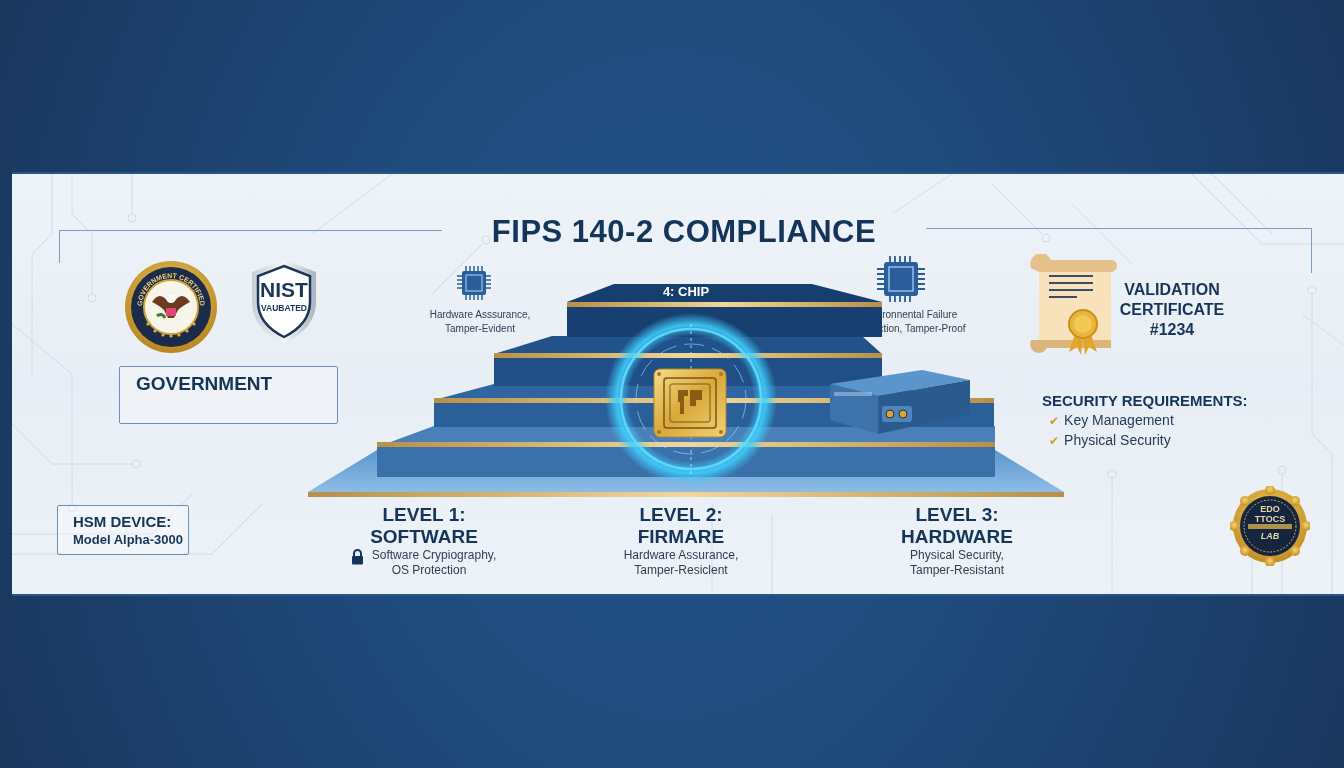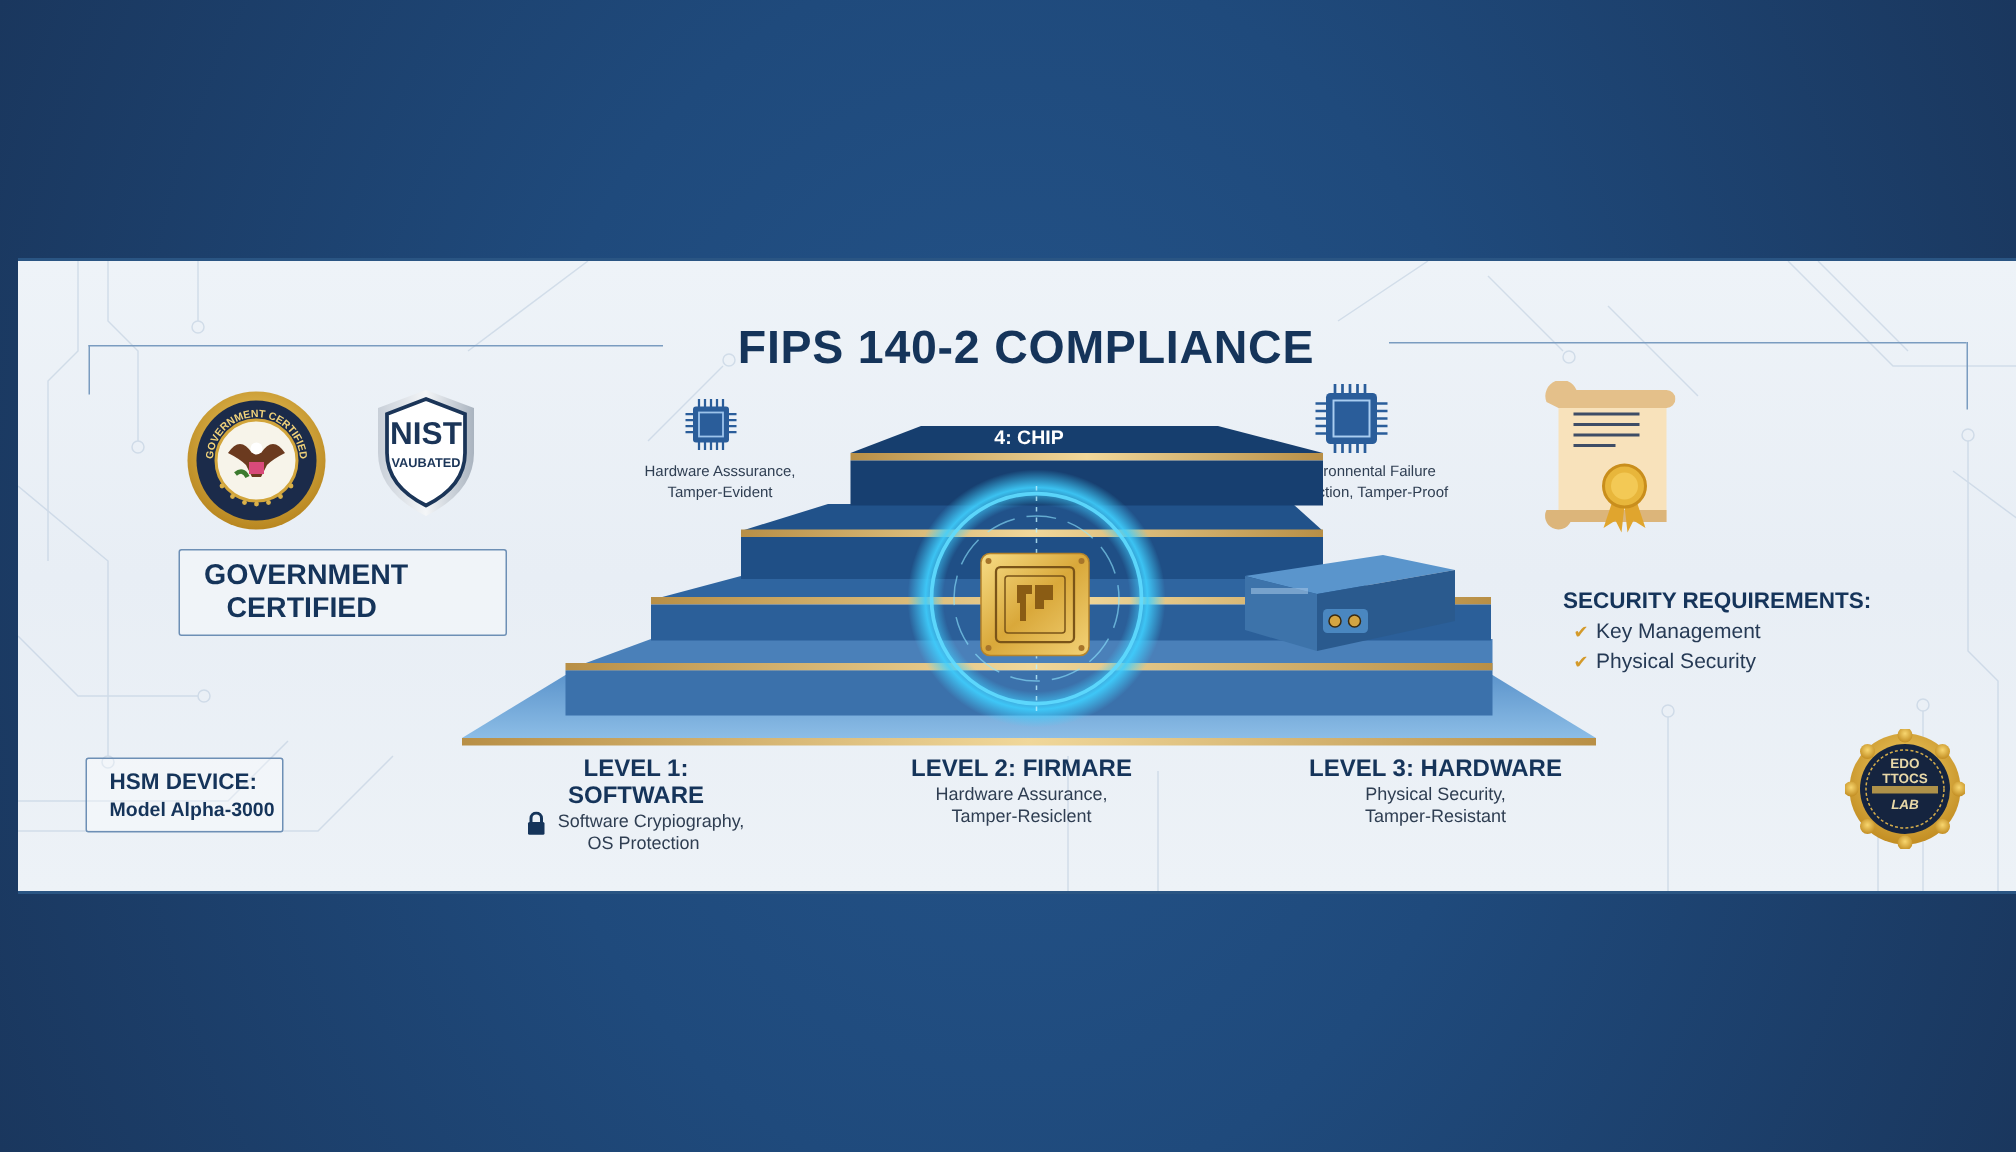--- a/index.html
+++ b/index.html
@@ -25,21 +25,21 @@
   }
   .rule { position:absolute; height:1px; background:#7a9cc0; }
   .vrule { position:absolute; width:1px; background:#7a9cc0; }
   .small { font-size:10px; color:#2f3e52; text-align:center; line-height:14px; }
   .boxed {
     border:1.5px solid #6d8fb5; background:rgba(255,255,255,.35); border-radius:2px;
   }
   .gov-text { font-size:19px; font-weight:bold; line-height:22px; color:#15345a; }
   .hsm-title { font-size:15px; font-weight:bold; color:#15345a; line-height:18px; }
   .hsm-model { font-size:13px; font-weight:bold; color:#15345a; line-height:18px; }
-  .level-title { font-size:16px; font-weight:bold; color:#15345a; text-align:center; }
+  .level-title { font-size:19px; font-weight:bold; color:#15345a; text-align:center; }
   .level-desc { font-size:12px; color:#2f3e52; text-align:center; line-height:15px; }
   .cert-text { font-size:16px; font-weight:bold; color:#15345a; line-height:20px; text-align:center; }
   .req-title { font-size:15px; font-weight:bold; color:#15345a; }
   .req-item { font-size:14px; color:#263a55; line-height:18.5px; }
   .check { color:#d49a2a; font-size:12px; margin-right:5px; }
   .chip-label { font-size:13px; font-weight:bold; color:#ffffff; text-align:center; }
 </style>
 </head>
 <body>
 
@@ -129,21 +129,20 @@
       </defs>
       <path d="M35 2 L67 14 V44 Q67 70 35 86 Q3 70 3 44 V14 Z" fill="url(#silver)"></path>
       <path d="M35 8 L61 18 V44 Q61 66 35 79 Q9 66 9 44 V18 Z" fill="#ffffff" stroke="#1b3558" stroke-width="2.5"></path>
     </svg>
     <div class="abs" style="left:0; top:20px; width:70px; text-align:center; font-size:21px; font-weight:bold; color:#1b3558;">NIST</div>
     <div class="abs" style="left:0; top:45px; width:70px; text-align:center; font-size:8.5px; font-weight:bold; color:#1b3558;">VAUBATED</div>
   </div>
 
   <div class="abs boxed" style="left:107px; top:192px; width:219px; height:58px; padding:6px 0 0 16px;">
     <div class="gov-text">GOVERNMENT</div>
-    <div class="gov-text" style="padding-left:15px;">CERTIFIED</div>
   </div>
 
   <div class="abs boxed" style="left:45px; top:331px; width:132px; height:50px; padding:7px 0 0 15px;">
     <div class="hsm-title">HSM DEVICE:</div>
     <div class="hsm-model">Model Alpha-3000</div>
   </div>
 
   <div class="abs" style="left:444px; top:90px; width:36px; height:38px;">
     <svg width="36" height="38" viewBox="0 0 36 38">
       <g stroke="#2a5d9a" stroke-width="1.5">
@@ -278,20 +277,25 @@
         <line x1="22" y1="22" x2="66" y2="22"></line>
           <line x1="22" y1="29" x2="66" y2="29"></line>
         <line x1="22" y1="36" x2="66" y2="36"></line>
           <line x1="22" y1="43" x2="50" y2="43"></line>
       </g>
       <path d="M48 80 l-6 18 8 -5 4 8 2-18z M64 80 l6 18 -8-5 -4 8 -2-18z" fill="#e0a52e"></path>
       <circle cx="56" cy="70" r="14" fill="#e8b63b" stroke="#c98e1c" stroke-width="2"></circle>
       <circle cx="56" cy="70" r="9" fill="#f3c955"></circle>
     </svg>
   </div>
+  <div class="abs" style="left:1100px; top:106px; width:120px;">
+    <div class="cert-text">VALIDATION</div>
+    <div class="cert-text">CERTIFICATE</div>
+    <div class="cert-text">#1234</div>
+  </div>
 
   <div class="abs" style="left:1030px; top:218px; width:220px;">
     <div class="req-title">SECURITY REQUIREMENTS:</div>
     <div style="padding-left:7px; margin-top:2px;">
       <div class="req-item"><span class="check">✔</span><span>Key Management</span></div>
       <div class="req-item"><span class="check">✔</span><span>Physical Security</span></div>
     </div>
   </div>
 
   <div class="abs" style="left:1218px; top:312px; width:80px; height:80px;">

